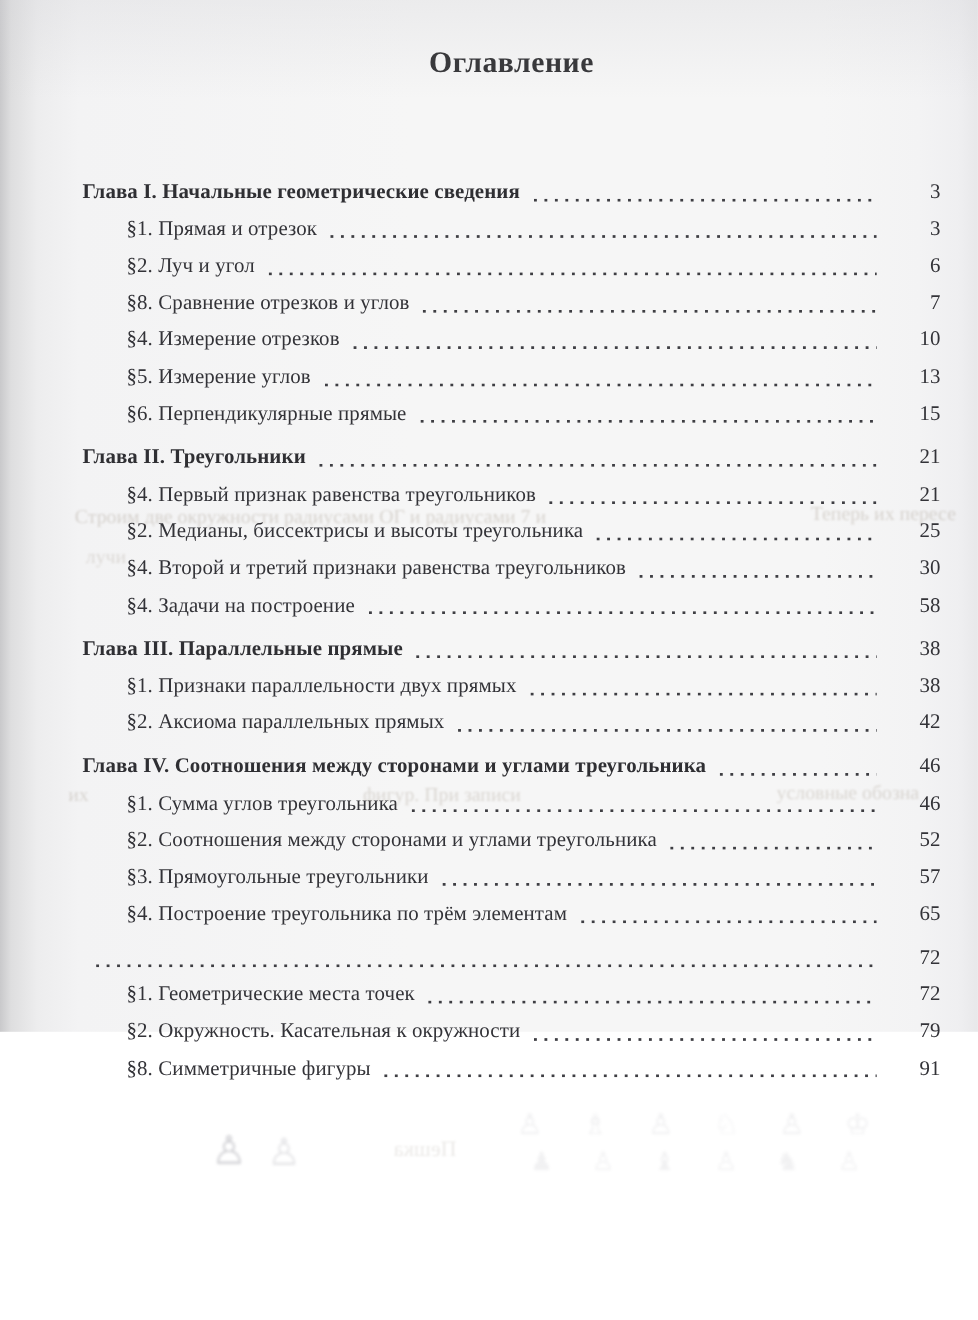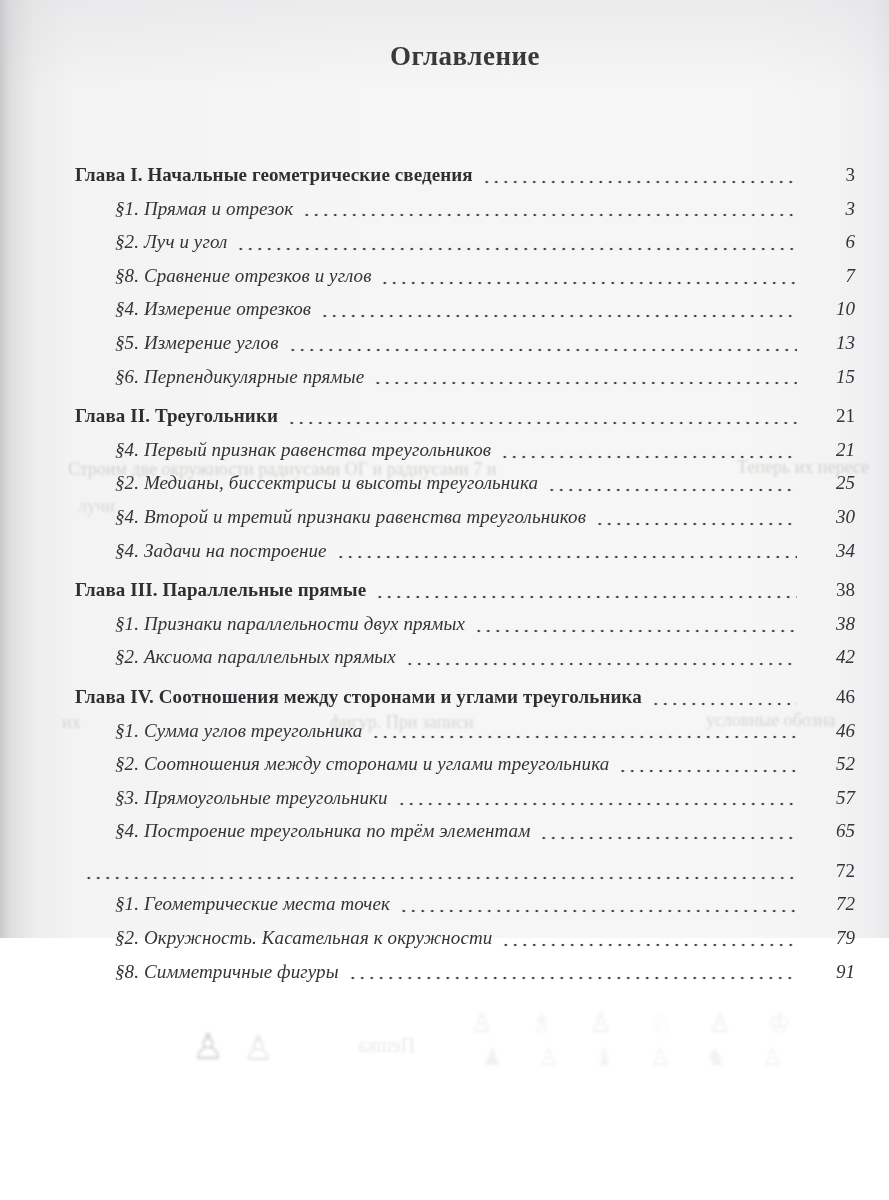--- a/index.html
+++ b/index.html
@@ -26,21 +26,21 @@
   }
   .toc{margin-top:88px;}
   .toc-group + .toc-group{margin-top:6px;}
   .toc-row{
     display:flex;align-items:baseline;
     height:33.6px;line-height:33.6px;
     font-size:19px;color:#333338;
     white-space:nowrap;
   }
   .toc-row.chapter .label{font-weight:700;color:#2f2f33;}
-  .toc-row.section{padding-left:40px;font-style:italic;}
+  .toc-row.section{padding-left:40px;}
   .label{flex:0 0 auto;letter-spacing:0.1px;}
   .dots{
     flex:1 1 auto;height:4px;align-self:center;position:relative;top:7px;
     margin:0 12px 0 9px;min-width:26px;
     background:radial-gradient(circle, #3e3e43 1.25px, rgba(0,0,0,0) 1.6px) left center / 9.5px 4px repeat-x;
   }
   .pagenum{flex:0 0 auto;min-width:46px;text-align:right;font-weight:400;}
   
   .ghost{
     position:absolute;white-space:nowrap;
@@ -112,21 +112,21 @@
             <span class="pagenum">25</span>
           </div>
           <div class="toc-row section">
             <span class="label">§4. Второй и третий признаки равенства треугольников</span>
             <span class="dots"></span>
             <span class="pagenum">30</span>
           </div>
           <div class="toc-row section">
             <span class="label">§4. Задачи на построение</span>
             <span class="dots"></span>
-            <span class="pagenum">34</span>
+            <span class="pagenum">58</span>
           </div>
         </div>
         <div class="toc-group">
           <div class="toc-row chapter">
             <span class="label">Глава III. Параллельные прямые</span>
             <span class="dots"></span>
             <span class="pagenum">38</span>
           </div>
           <div class="toc-row section">
             <span class="label">§1. Признаки параллельности двух прямых</span>

